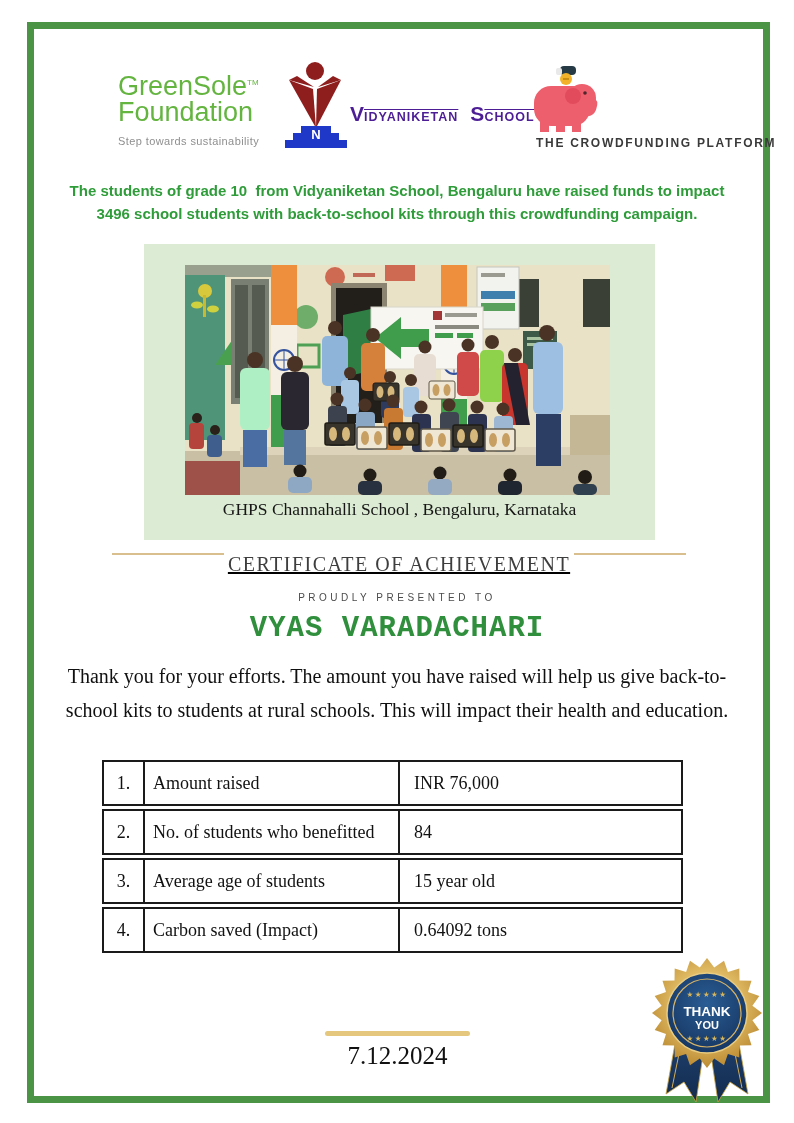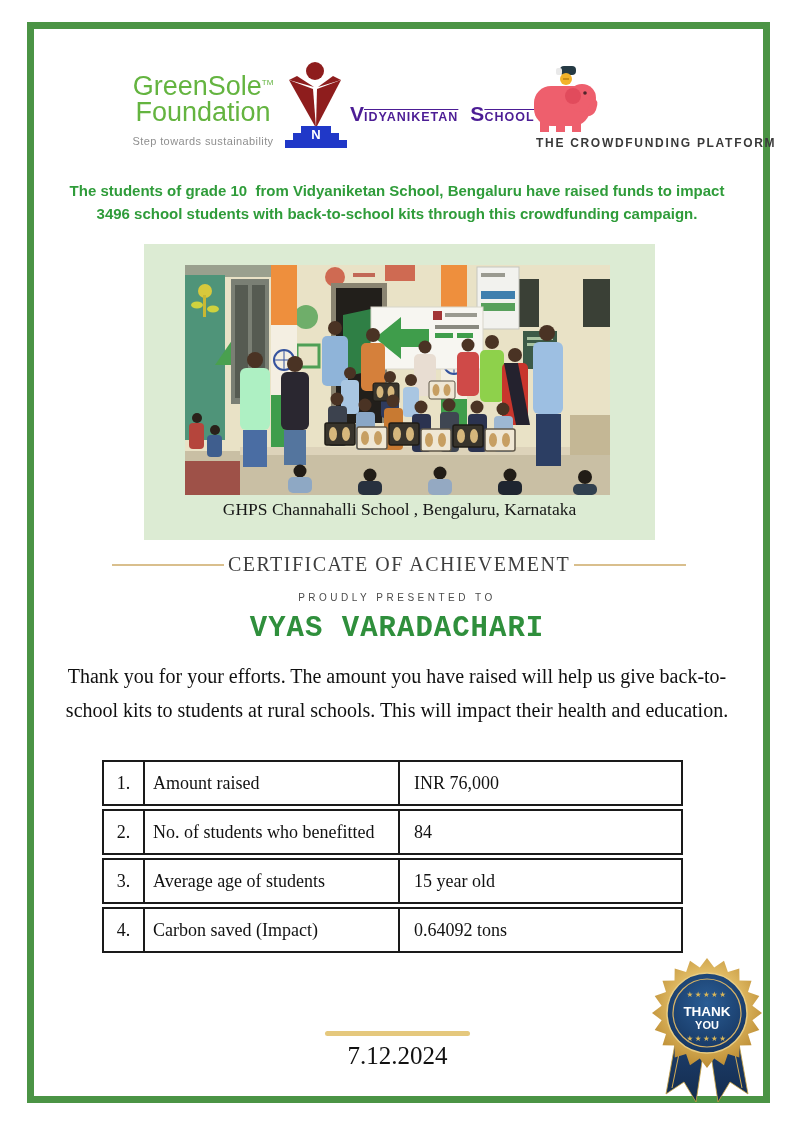--- a/index.html
+++ b/index.html
@@ -5,21 +5,21 @@
   html,body{margin:0;padding:0;background:#ffffff;}
   .page{position:relative;width:794px;height:1123px;background:#ffffff;overflow:hidden;
         font-family:"Liberation Sans",sans-serif;}
   .abs{position:absolute;}
 
   
   .frame{left:27px;top:22px;width:743px;height:1081px;box-sizing:border-box;
          border:7px solid #4b9445;}
 
   
-  .greensole{left:118px;top:70px;width:170px;line-height:26px;text-align:center;}
+  .greensole{left:118px;top:70px;width:170px;line-height:26px;}
   .gs-name{font-size:27px;color:#64b440;letter-spacing:0px;}
   .gs-name sup{font-size:8px;vertical-align:super;}
   .gs-tag{font-size:11px;color:#8f8f8f;margin-top:3px;letter-spacing:.4px;}
 
   .vn-logo{left:283px;top:60px;width:230px;height:92px;}
   .vn-text{left:350px;top:102px;white-space:nowrap;color:#4c1d95;}
   .vn-big{font-size:21px;font-weight:bold;}
   .vn-small{font-size:12.5px;font-weight:bold;text-transform:uppercase;
             text-decoration:overline;letter-spacing:1px;}
   .vn-space{display:inline-block;width:12px;}
@@ -37,21 +37,21 @@
             font-weight:bold;font-size:15px;line-height:23px;}
   .headline div{white-space:pre;}
 
   
   .panel{left:144px;top:244px;width:511px;height:296px;background:#dcebd3;}
   .photo{position:absolute;left:41px;top:21px;width:425px;height:230px;display:block;}
   .caption{position:absolute;left:0;top:255px;width:511px;text-align:center;
            font-family:Liberation Serif, serif;font-size:17.5px;color:#161616;}
 
   
-  .title-row{left:112px;top:553px;width:574px;display:flex;align-items:center;}
+  .title-row{left:112px;top:553px;width:574px;display:flex;text-decoration:underline;}
   .tan-line{width:112px;height:2px;background:#d9bf8d;flex:none;}
   .cert-title{flex:1;text-align:center;font-family:"Liberation Serif",serif;
               font-size:20px;letter-spacing:1.5px;color:#3e3e3e;white-space:nowrap;}
   .presented{left:0;top:592px;width:794px;text-align:center;font-size:10px;
              letter-spacing:3.5px;color:#4b4b4b;font-weight:500;}
   .recipient{left:0;top:612px;width:794px;text-align:center;
              font-family:Liberation Mono, monospace;font-size:29px;font-weight:600;
              letter-spacing:1px;color:#2f8f3c;}
   .message{left:0;top:659px;width:794px;text-align:center;
            font-family:"Liberation Serif",serif;font-size:20px;line-height:34px;color:#101010;}

